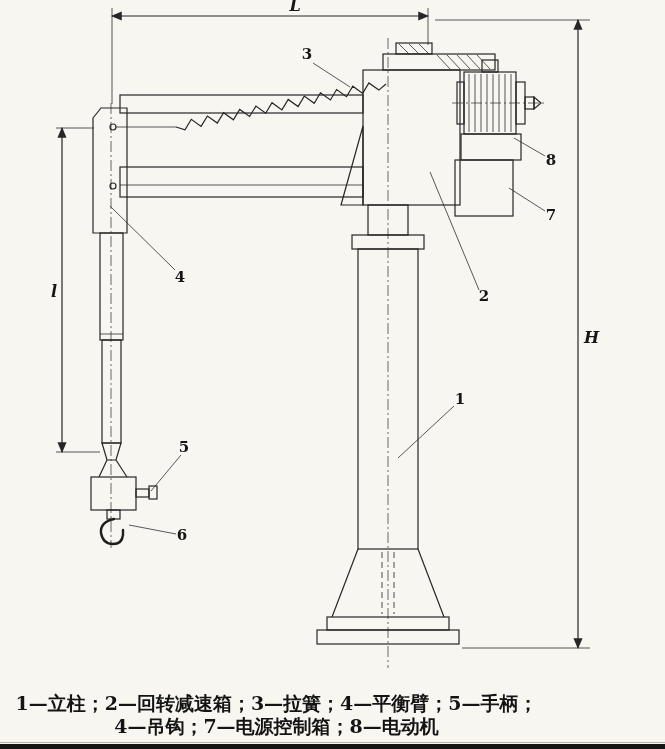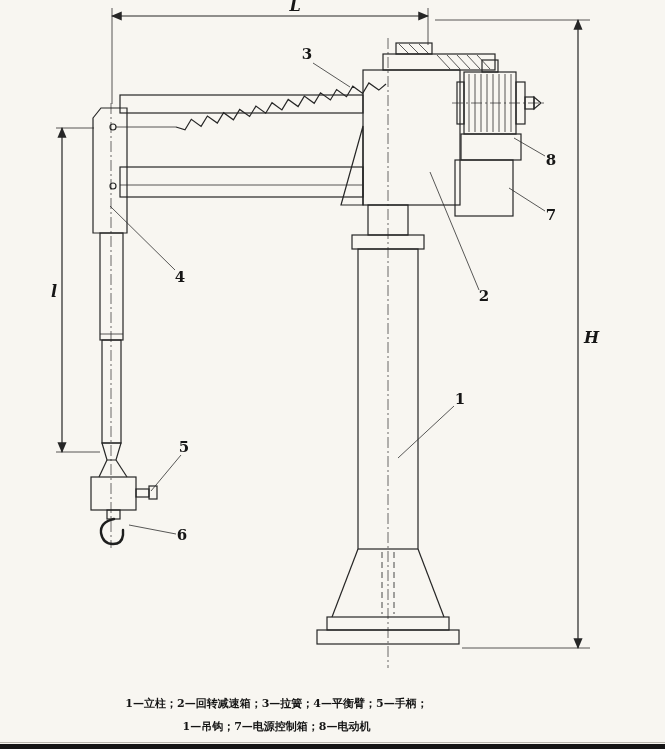--- a/index.html
+++ b/index.html
@@ -8,21 +8,21 @@
   svg{position:absolute;left:0;top:0;}
   .ln{stroke:#262626;stroke-width:1.2;fill:none;}
   .thin{stroke:#2e2e2e;stroke-width:0.8;fill:none;}
   .cl{stroke:#444;stroke-width:0.8;fill:none;stroke-dasharray:11 3 2 3;}
   .hid{stroke:#333;stroke-width:0.9;fill:none;stroke-dasharray:6 4;}
   .hook{stroke:#1e1e1e;stroke-width:2.4;fill:none;stroke-linecap:round;}
   text{fill:#161616;}
   .num{font:600 15px "DejaVu Serif", serif;}
   .dim{font:italic 600 16px "DejaVu Serif", serif;}
   #caption{position:absolute;left:0;top:692px;width:553px;text-align:center;
-           color:#141414;font-weight:700;font-size:11px;line-height:23px;
+           color:#141414;font-weight:700;font-size:19px;line-height:23px;
            font-family:"DejaVu Serif", serif;}
   #bottom-bar{position:absolute;left:0;top:744px;width:665px;height:5px;background:#151515;}
   #bottom-line{position:absolute;left:0;top:742px;width:665px;height:1px;background:#b9b5ad;}
 </style>
 </head>
 <body>
 
 <div id="page">
   <svg width="665" height="749" viewBox="0 0 665 749">
     <defs>
@@ -158,18 +158,18 @@
       <line class="thin" x1="545" y1="211" x2="509" y2="188"></line>
       <text class="num" x="551" y="220" text-anchor="middle">7</text>
 
       <line class="thin" x1="545" y1="156" x2="514" y2="138"></line>
       <text class="num" x="551" y="165" text-anchor="middle">8</text>
     </g>
   </svg>
 
   <div id="caption">
     <div>1—立柱；2—回转减速箱；3—拉簧；4—平衡臂；5—手柄；</div>
-    <div>1—吊钩；7—电源控制箱；8—电动机</div>
+    <div>4—吊钩；7—电源控制箱；8—电动机</div>
   </div>
 
   <div id="bottom-line"></div>
   <div id="bottom-bar"></div>
 </div>
 
 </body></html>

